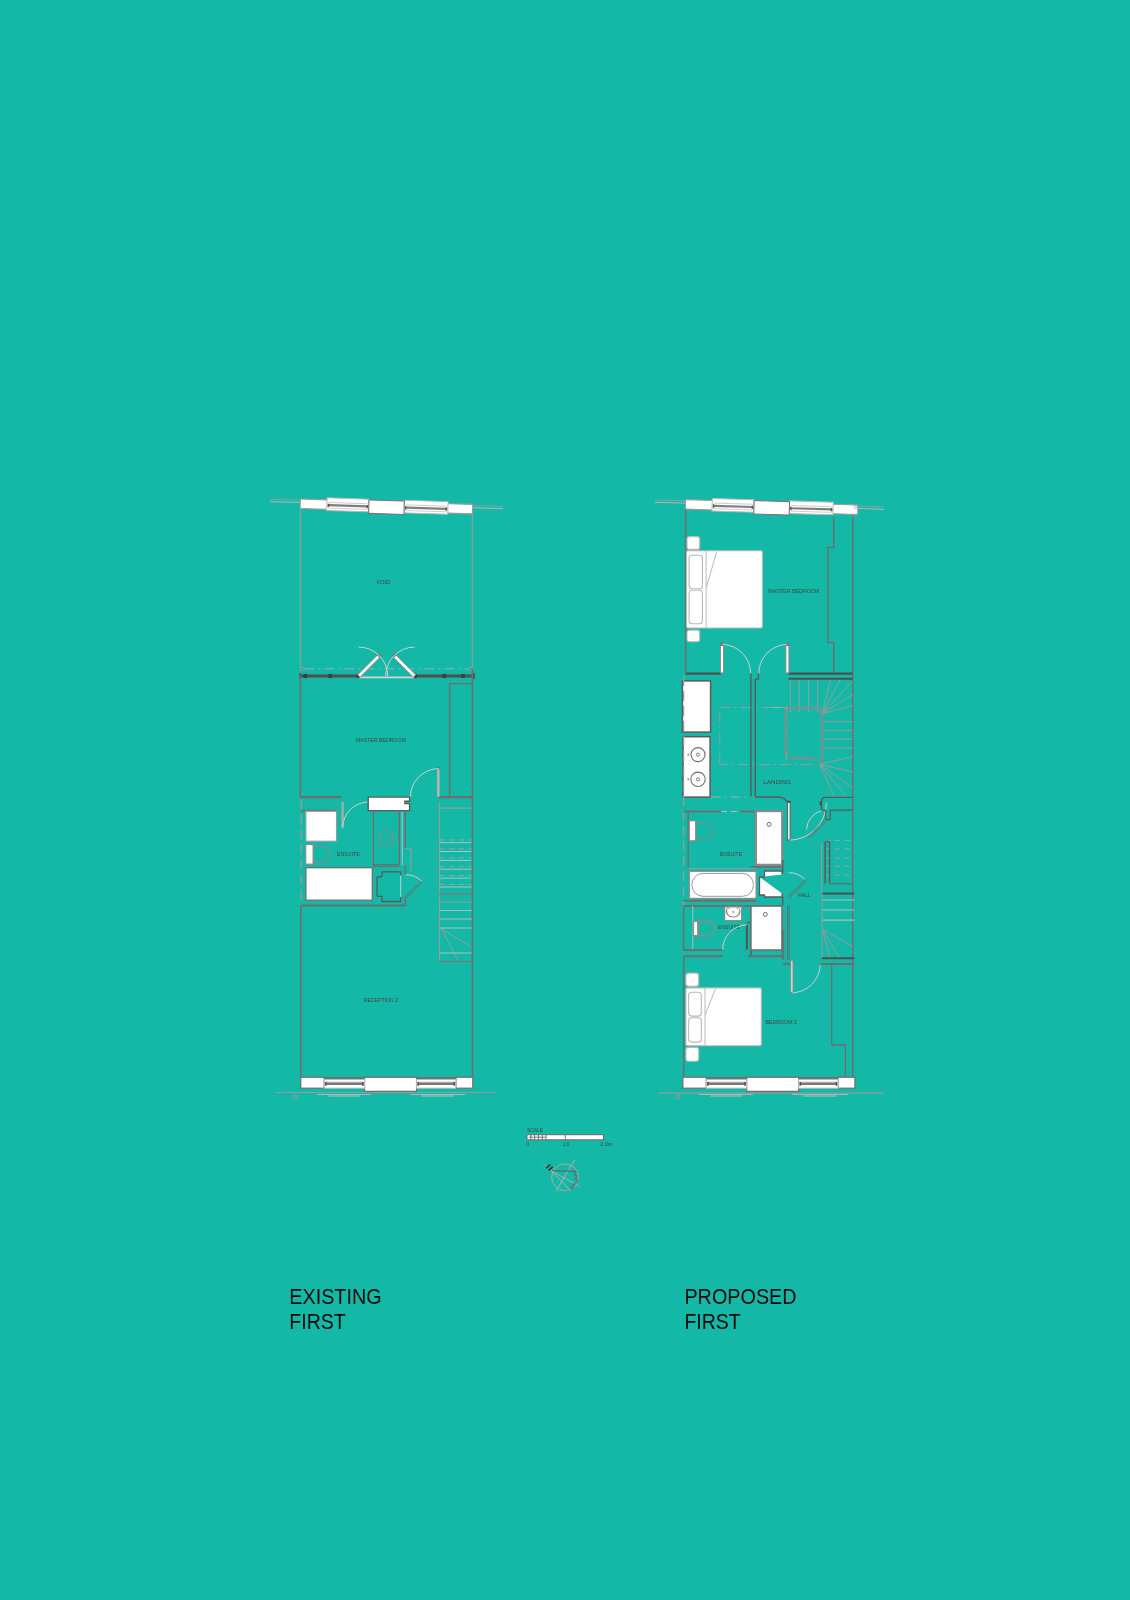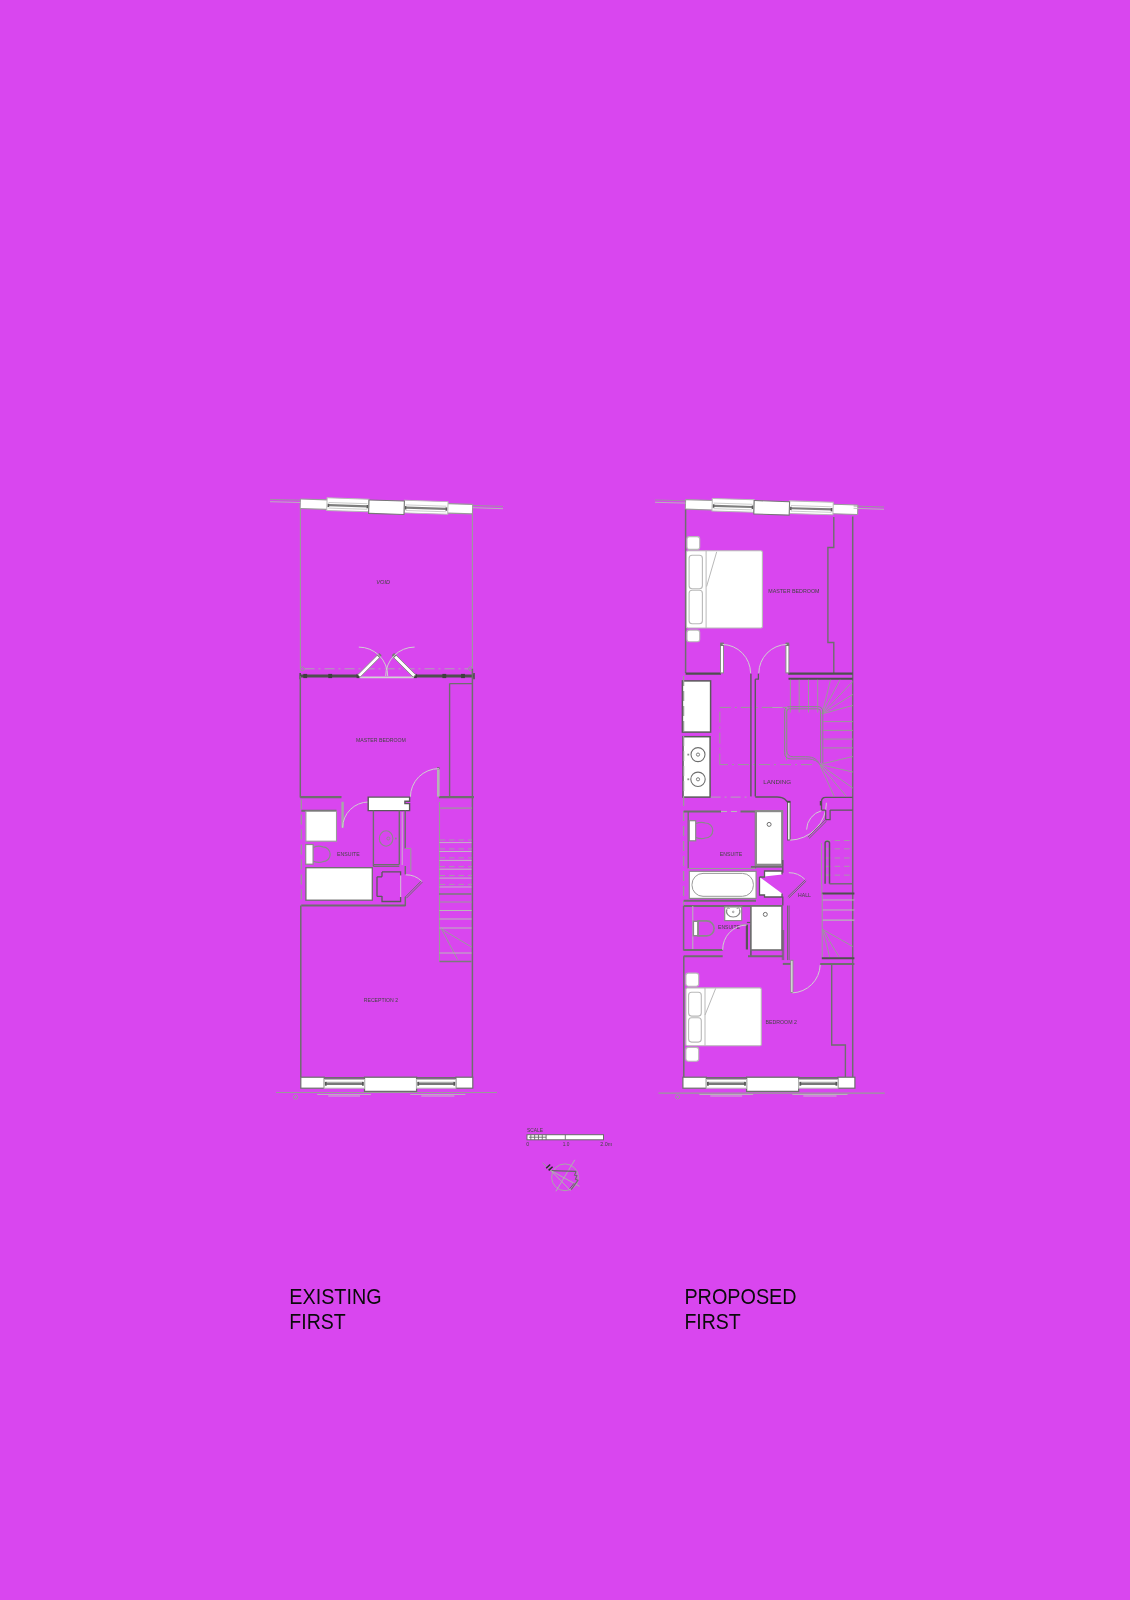--- a/index.html
+++ b/index.html
@@ -1,16 +1,16 @@
 <!DOCTYPE html>
 <html><head>
 <meta charset="utf-8">
 <style>
 html,body{margin:0;padding:0;background:#fff;} 
-#page{position:relative;width:1130px;height:1600px;background:#d946ef;overflow:hidden;}
+#page{position:relative;width:1130px;height:1600px;background:#14b8a6;overflow:hidden;}
 svg{position:absolute;top:0;left:0;filter:grayscale(1);}
 text{font-family:"Liberation Sans",sans-serif;fill:#444;-webkit-font-smoothing:antialiased;}
 .big{font-size:22px;fill:#0a0a0a;}
 .lbl{font-size:5.9px;}
 .sm{font-size:5.2px;}
 </style>
 </head>
 <body>
 <div id="page">
 <svg width="1130" height="1600" viewBox="0 0 1130 1600" fill="none">

